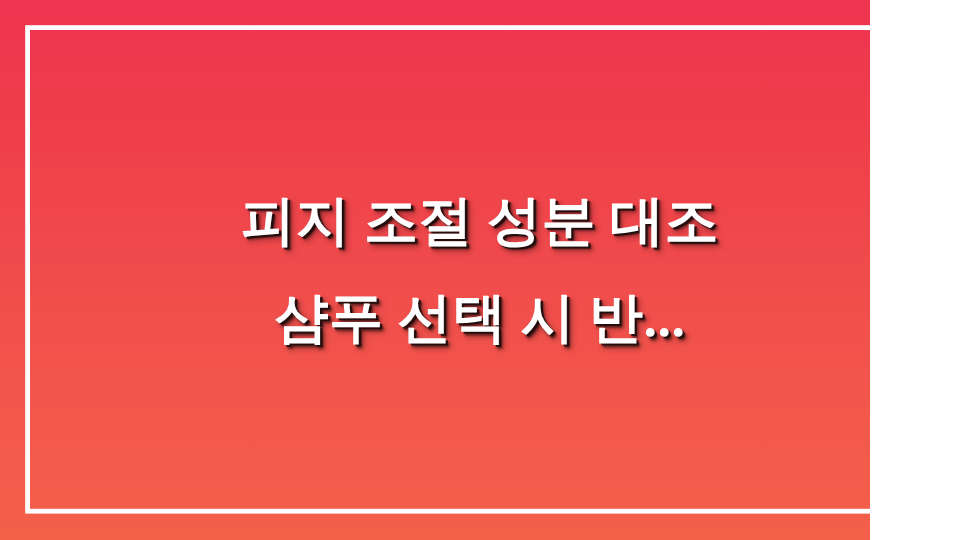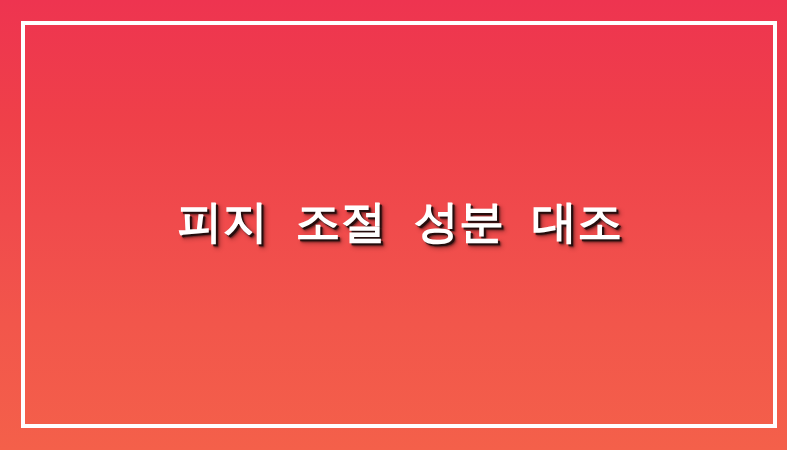--- a/index.html
+++ b/index.html
@@ -4,24 +4,24 @@
 <title>Thumbnail Card</title>
 <style>
   html, body {
     margin: 0;
     padding: 0;
     background: #ffffff;
   }
 
   #canvas {
     position: relative;
-    width: 787px;
+    width: 725px;
     height: 450px;
     overflow: hidden;
-    font-family: Liberation Mono, monospace;
+    font-family: Liberation Serif, serif;
     
     background: linear-gradient(180deg,
                  #ee3450 0%,
                  #ef4049 27%,
                  #f04a4c 48%,
                  #f2564b 72%,
                  #f4604a 100%);
   }
 
   
@@ -67,15 +67,16 @@
 </style>
 </head>
 <body>
 
 <div id="canvas">
 
   <div id="frame"></div>
 
   <div id="title-block">
     <span class="title-line">피지 조절 성분 대조</span>
+    <span class="title-line">샴푸 선택 시 반...</span>
   </div>
 
 </div>
 
 </body></html>

